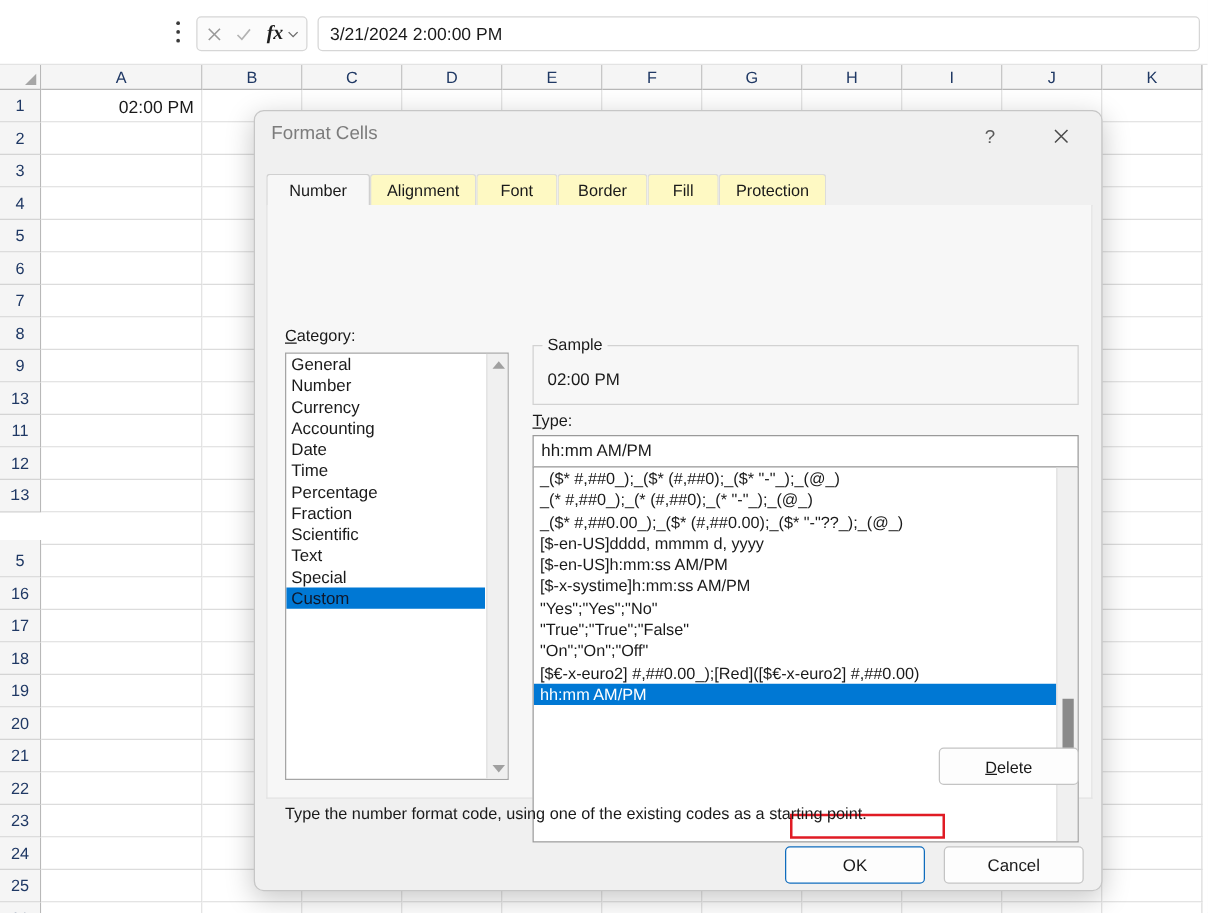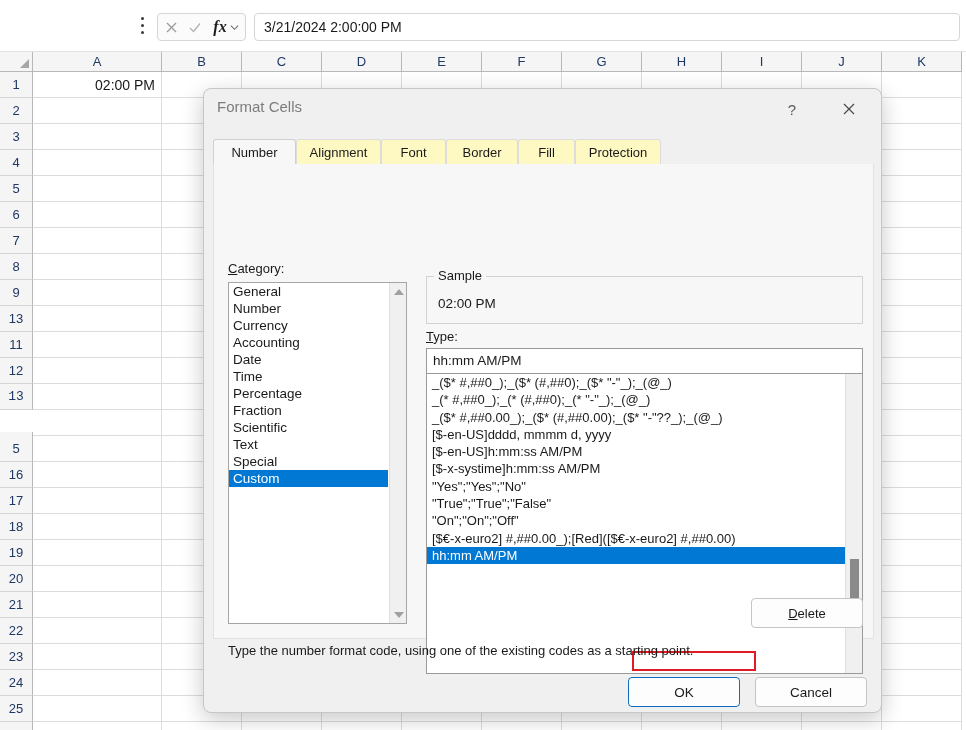--- a/index.html
+++ b/index.html
@@ -255,21 +255,21 @@
   .cat-item {
     height: 17px;
     line-height: 17px;
     padding-left: 4px;
     font-size: 13.5px;
     color: #1a1a1a;
     white-space: nowrap;
   }
   .cat-item.selected {
     background: #0078d4;
-    color: #ffffff;
+    color: #0f172a;
   }
   .vscroll {
     position: absolute;
     top: 0; right: 0;
     width: 17px;
     background: #f0f0f0;
     border-left: 1px solid #e0e0e0;
     box-sizing: border-box;
   }
   .vscroll .arrow {

